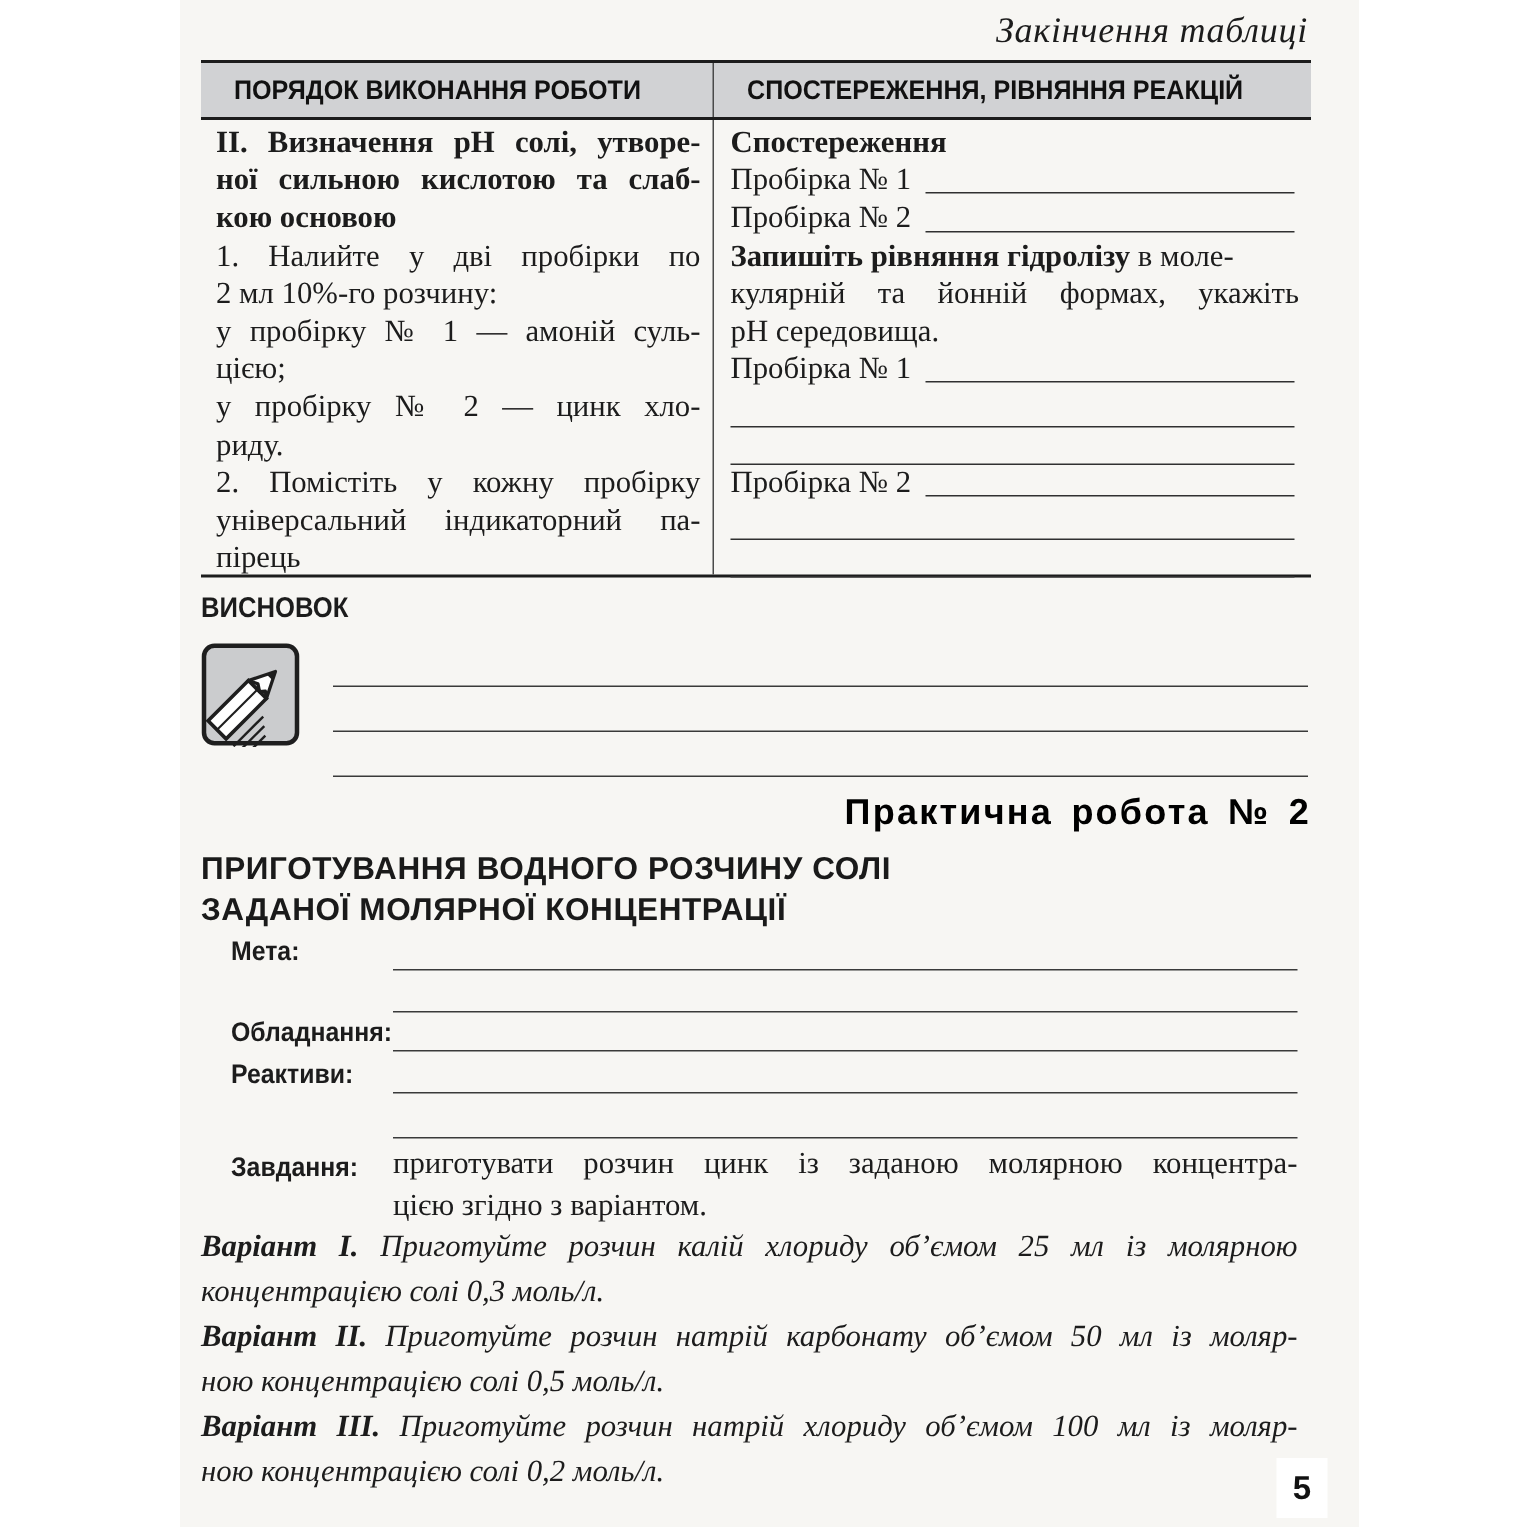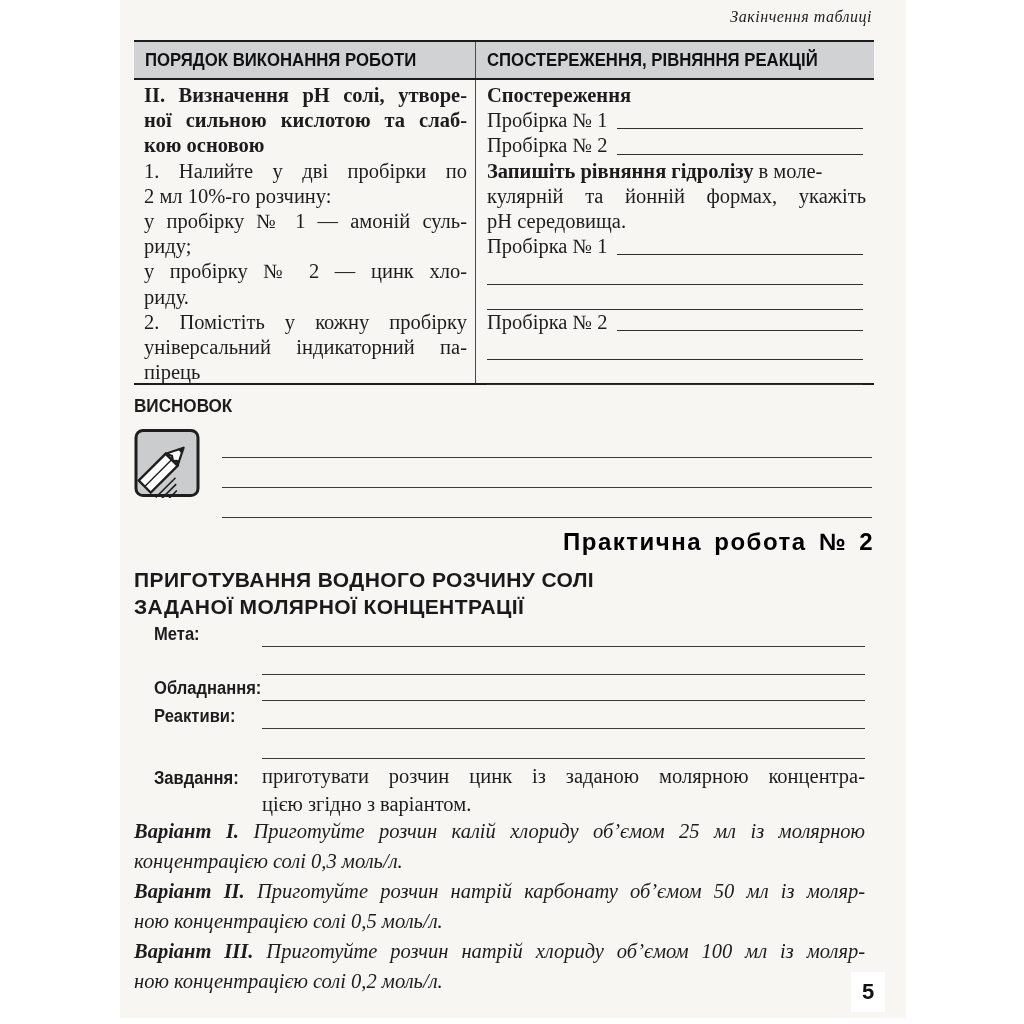--- a/index.html
+++ b/index.html
@@ -5,28 +5,28 @@
   * { margin:0; padding:0; box-sizing:border-box; }
   html,body { width:1024px; height:1024px; background:#ffffff; font-family:"Liberation Serif", serif; }
   .page {
     position:absolute; left:120px; top:0; width:786px; height:1018px;
     background:#f7f6f3; color:#1c1c1c;
   }
   .abs { position:absolute; }
 
   
   .caption { top:8px; left:14px; width:738px; text-align:right;
-    font-style:italic; font-size:16px; letter-spacing:.5px; }
+    font-style:italic; font-size:24px; letter-spacing:.5px; }
 
   
   .ltable { top:40px; left:14px; width:740px;
     border-top:2.5px solid #1c1c1c; border-bottom:2px solid #1c1c1c; }
   .thead { display:flex; height:38px; background:#d1d2d4; border-bottom:2.5px solid #1c1c1c; }
   .th { font-family:"Liberation Sans", sans-serif; font-weight:700; font-size:18px;
-    display:flex; align-items:center; padding-left:11px; color:#111; }
+    display:flex; align-items:center; padding-left:22px; color:#111; }
   .th span { transform:scaleX(.93); transform-origin:left center; white-space:nowrap; }
   .th.c1 { width:341px; }
   .th.c2 { flex:1; border-left:1.5px solid #4a4a4a; }
   .tbody { display:flex; height:303px; }
   .td { font-size:20.5px; line-height:25.2px; padding:3px 8px 0 10px; }
   .td.c1 { width:341px; }
   .td.c2 { flex:1; border-left:1.5px solid #4a4a4a; padding-left:11px; }
   .b { font-weight:700; }
   .jl { text-align:justify; text-align-last:justify; }
   .row { display:flex; align-items:flex-end; height:25.2px; }
@@ -79,21 +79,21 @@
         </div>
     </div>
     <div class="tbody">
       <div class="td c1">
         <div class="b jl">ІІ. Визначення pH солі, утворе-</div>
         <div class="b jl">ної сильною кислотою та слаб-</div>
         <div class="b">кою основою</div>
         <div class="jl">1. Налийте у дві пробірки по</div>
         <div>2 мл 10%-го розчину:</div>
         <div class="jl">у пробірку № 1 — амоній суль-</div>
-        <div>риду;</div>
+        <div>цією;</div>
         <div class="jl">у пробірку № 2 — цинк хло-</div>
         <div>риду.</div>
         <div class="jl">2. Помістіть у кожну пробірку</div>
         <div class="jl">універсальний індикаторний па-</div>
         <div>пірець</div>
       </div>
       <div class="td c2">
         <div class="b">Спостереження</div>
         <div class="row">
           <span class="lbl">Пробірка № 1</span>

